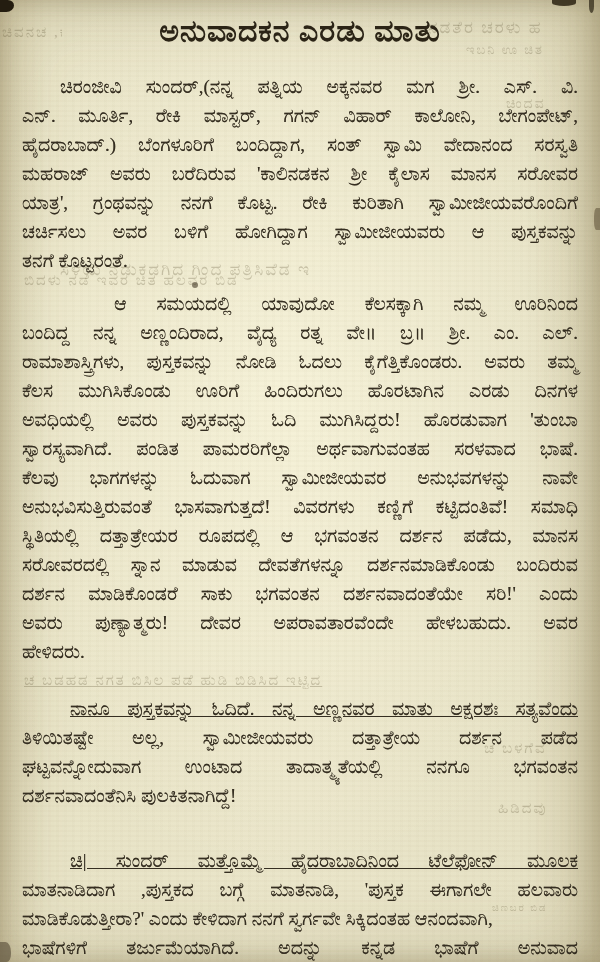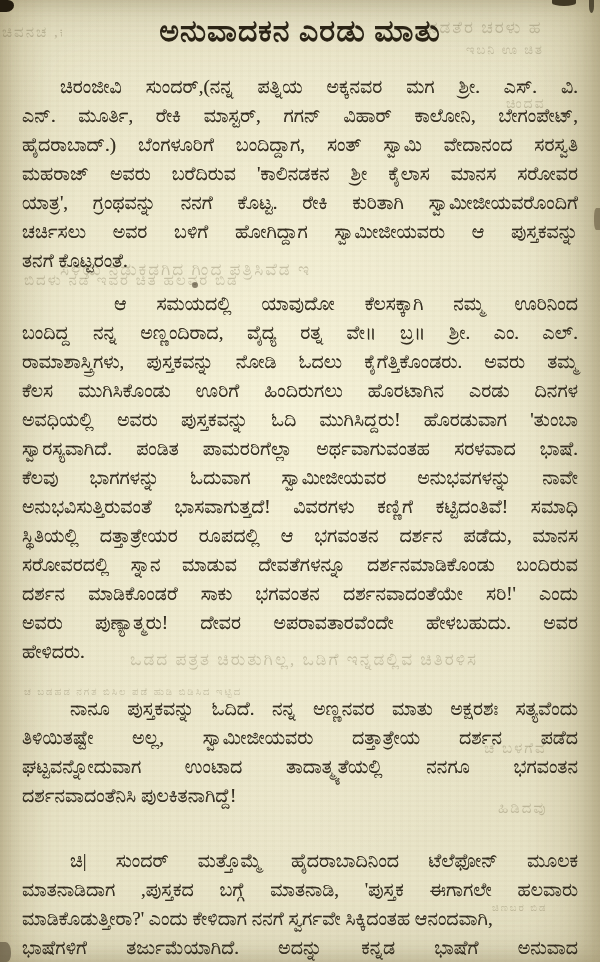--- a/index.html
+++ b/index.html
@@ -48,21 +48,21 @@
     font-size: 19px;
     line-height: 29px;
     text-align: justify;
     text-align-last: justify;
     white-space: nowrap;
     color: #352e21;
     text-shadow: 0 0 0.4px rgba(53,46,33,0.6);
   }
   .line.last { text-align-last: left; white-space: normal; }
   .indent-sm { padding-left: 38px; }
-  .indent-md { padding-left: 48px; }
+  .indent-md { padding-left: 48px; text-decoration: underline; }
   .indent-lg { padding-left: 92px; }
 
   
   .bleed {
     position: absolute;
     color: rgba(104,92,62,0.30);
     filter: blur(0.7px);
     font-size: 17px;
     letter-spacing: 2px;
     white-space: nowrap;
@@ -70,21 +70,21 @@
     pointer-events: none;
     z-index: 1;
   }
   .b1 { left: 2px;  top: 24px;  width: 60px;  font-size: 15px; }
   .b2 { left: 428px; top: 18px;  width: 168px; }
   .b3 { left: 466px; top: 42px;  width: 130px; font-size: 13px; }
   .b4 { left: 506px; top: 96px;  width: 92px;  font-size: 14px; }
   .b5 { left: 60px;  top: 260px; width: 536px; }
   .b6 { left: 24px;  top: 272px; width: 572px; font-size: 15px; }
   .b7 { left: 130px; top: 650px; width: 466px; }
-  .b8 { left: 24px;  top: 686px; width: 572px; font-size: 10px; }
+  .b8 { left: 24px;  top: 672px; width: 572px; font-size: 15px; text-decoration: underline; }
   .b9 { left: 484px; top: 740px; width: 100px; font-size: 15px; }
   .b10 { left: 498px; top: 800px; width: 98px; font-size: 15px; }
   .b11 { left: 492px; top: 902px; width: 104px; font-size: 10px; }
 
   
   .mark { position: absolute; z-index: 4; pointer-events: none; }
   .mark-tl { left: 0; top: 0; width: 14px; height: 12px; background: #241d10; border-radius: 0 45% 55% 0; }
   .mark-tr1 { left: 552px; top: 0; width: 24px; height: 6px; background: rgba(42,34,18,0.85); border-radius: 0 0 50% 50%; }
   .mark-tr2 { left: 589px; top: 0; width: 5px; height: 13px; background: rgba(42,34,18,0.7); border-radius: 0 0 50% 50%; }
   .mark-bl { left: 0; top: 942px; width: 11px; height: 20px; background: rgba(72,62,44,0.55); border-radius: 0 50% 40% 0; }
@@ -95,21 +95,20 @@
 <body>
 
 <div id="page">
 
   <div class="bleed b1">ಚಿವನಚ ,ಕ</div>
   <div class="bleed b2">ನಡತೆರ ಚರಳು ಹ</div>
   <div class="bleed b3">ಇಬನಿ ಊ ಚಿತ</div>
   <div class="bleed b4">ಚಿಂದವ</div>
   <div class="bleed b5">ಸಳೆಯ ನಡುಕಡಗಿದ ಗಿಂದ ಪತ್ರಿಸಿವೆಡ ಇ</div>
   <div class="bleed b6">ಬಿದಳು ನಡೆ ಇವರ ಚಿತ ಹಲವರ ಬಿಡ</div>
-  <div class="bleed b7">ಒಡದ ಪತ್ರತ ಚಿರುತುಗಿಲ್ಲ, ಒಡಿಗೆ ಇನ್ನಡಲ್ಲಿವ ಚಿತಿರಳಿಸ</div>
   <div class="bleed b8">ಚ ಬಡಹಡ ನಗತ ಬಿಸಿಲ ಪಡೆ ಹುಡಿ ಬಿಡಿಸಿದ ಇಟ್ಟಿದ</div>
   <div class="bleed b9">ಚ ಬಳಗೆವ</div>
   <div class="bleed b10">ಹಿಡಿದವು</div>
   <div class="bleed b11">ಚಿಣಬರ ಬಿಡ</div>
 
   <div class="mark mark-tl"></div>
   <div class="mark mark-tr1"></div>
   <div class="mark mark-tr2"></div>
   <div class="mark mark-bl"></div>
   <div class="mark mark-dot1"></div>

